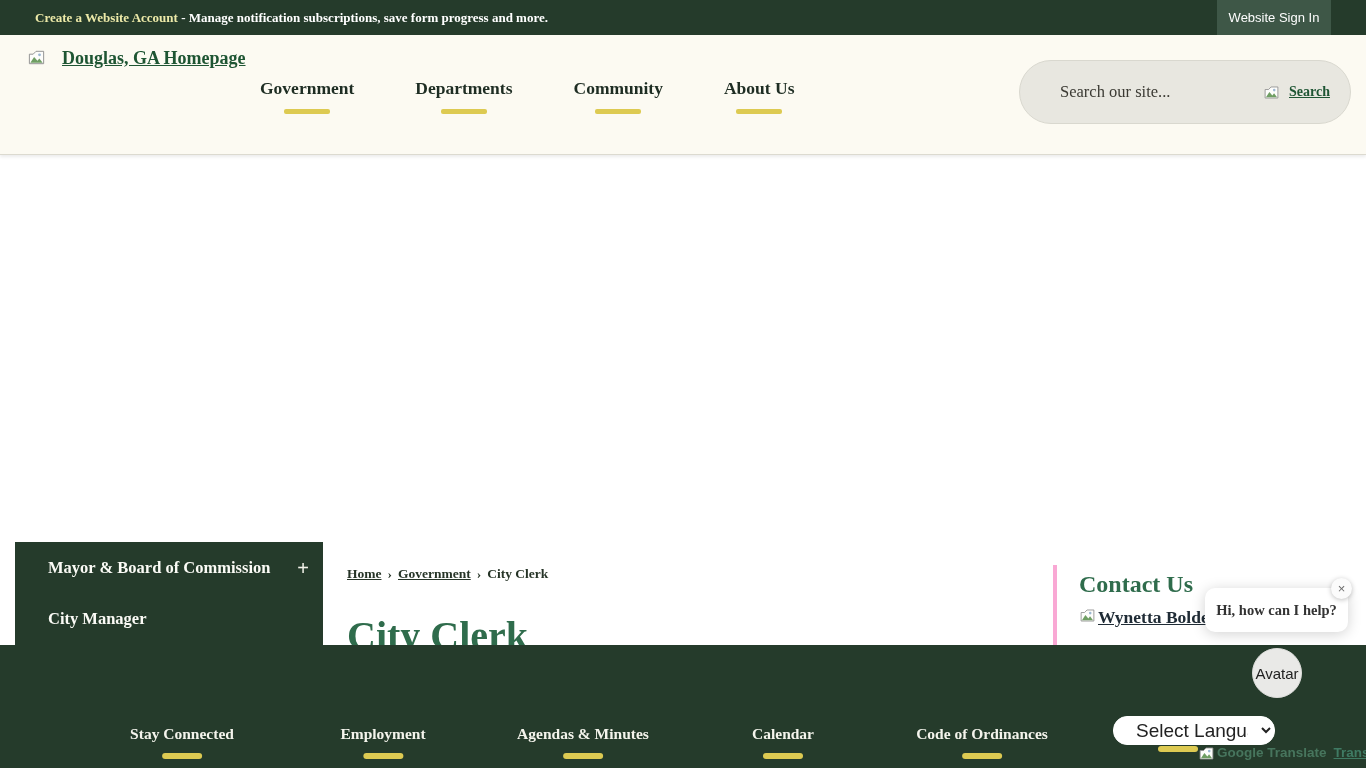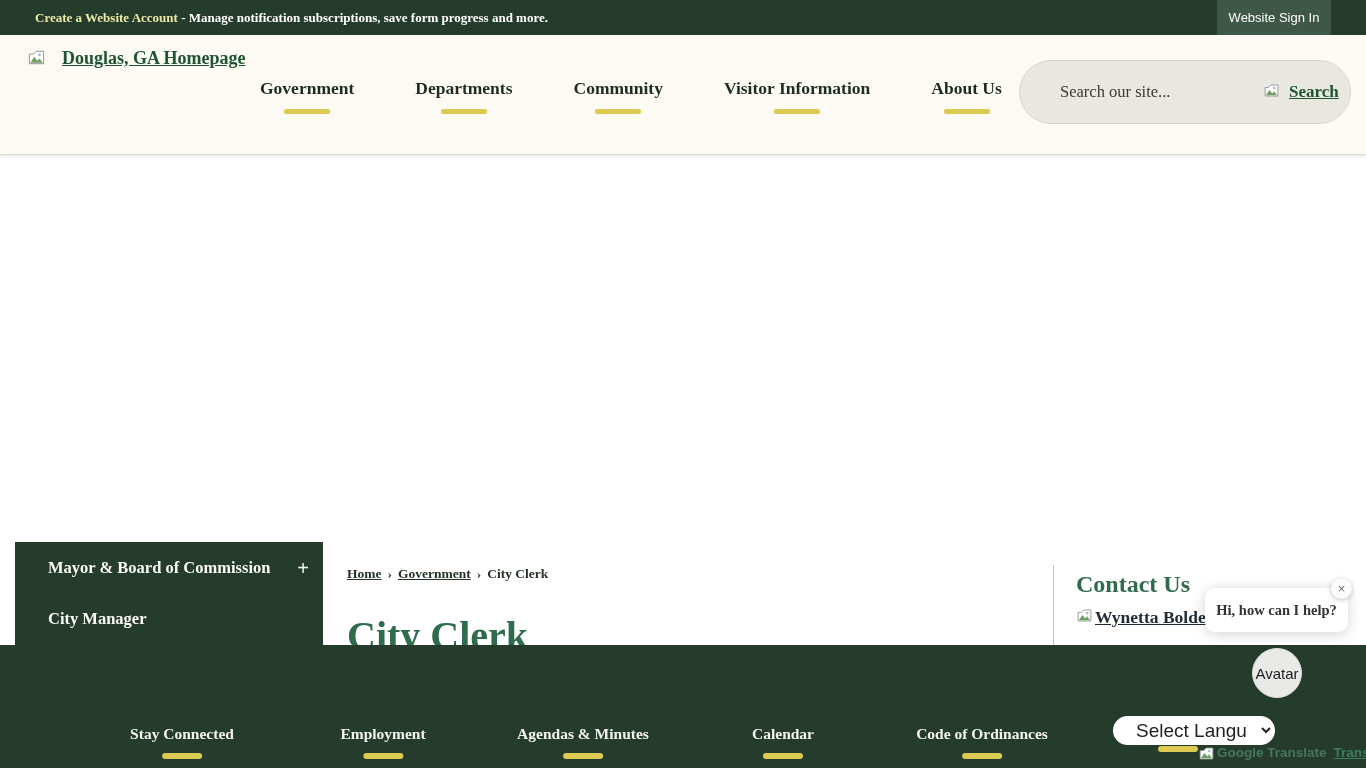--- a/index.html
+++ b/index.html
@@ -17,39 +17,39 @@
   .header { position:absolute; left:0; top:35px; width:1366px; height:120px; background:#fcfaf2; border-bottom:1px solid #ddدbd0; border-bottom:1px solid #dcdad0; box-shadow:0 2px 3px rgba(0,0,0,0.08); z-index:4; }
   .logo-link { position:absolute; left:27px; top:13px; display:flex; align-items:flex-start; gap:16px; font-size:18px; font-weight:bold; color:#1e5533; text-decoration:underline; cursor:pointer; }
   .main-nav { position:absolute; left:260px; top:43px; display:flex; gap:61px; }
   .nav-item { display:flex; flex-direction:column; align-items:center; cursor:pointer; }
   .nav-item .lbl { font-size:17.5px; font-weight:bold; color:#1e2d23; }
   .nav-underline { width:46px; height:5px; background:#ddca52; border-radius:2px; margin-top:10px; }
 
   .search-wrap { position:absolute; left:1019px; top:25px; width:332px; height:64px; background:#e8e7e0; border:1px solid #d9d8cf; border-radius:32px; display:flex; align-items:center; }
   .search-input { flex:1; height:100%; background:transparent; border:none; outline:none; padding-left:40px; font-family:"Liberation Serif", serif; font-size:16.5px; font-weight:normal; color:#3b3a33; }
   .search-input::placeholder { color:#3b3a33; opacity:1; }
-  .search-go { display:flex; align-items:flex-start; gap:9px; margin-right:26px; font-size:17px; font-weight:bold; color:#1e5533; text-decoration:underline; cursor:pointer; white-space:nowrap; }
+  .search-go { display:flex; align-items:flex-start; gap:9px; margin-right:26px; font-size:14px; font-weight:bold; color:#1e5533; text-decoration:underline; cursor:pointer; white-space:nowrap; }
 
   
   .bimg { width:19px; height:19px; flex:0 0 auto; }
   .bimg-sm { width:17px; height:17px; }
 
   
   .side-nav { position:absolute; left:15px; top:542px; width:308px; height:103px; background:#253b2b; z-index:2; }
   .side-item { position:relative; height:51px; display:flex; align-items:center; padding-left:33px; padding-right:44px; cursor:pointer; }
   .side-item .lbl { font-size:16.5px; font-weight:bold; color:#fbfbf6; }
   .side-plus { position:absolute; right:14px; top:50%; transform:translateY(-50%); color:#f3f3ea; font-size:20px; font-weight:normal; font-family:"Liberation Sans", sans-serif; cursor:pointer; }
 
   .breadcrumb { position:absolute; left:347px; top:566px; font-size:13.5px; font-weight:bold; color:#263427; z-index:1; }
   .breadcrumb a { color:#263427; text-decoration:underline; cursor:pointer; }
   .crumb-sep { margin:0 6px; font-weight:bold; }
 
   .page-title { position:absolute; left:347px; top:612px; font-size:40px; font-weight:bold; color:#2f6c4c; z-index:1; white-space:nowrap; }
 
-  .contact-panel { position:absolute; left:1053px; top:565px; height:80px; border-left:1px solid #f9a8d4; padding-left:22px; z-index:1; }
+  .contact-panel { position:absolute; left:1053px; top:565px; height:80px; border-left:4px solid #f9a8d4; padding-left:22px; z-index:1; }
   .contact-heading { font-size:24px; font-weight:bold; color:#2f6c4c; margin-top:6px; }
   .contact-person { display:flex; align-items:flex-start; gap:2px; margin-top:9px; font-size:17.5px; font-weight:bold; color:#202c36; text-decoration:underline; cursor:pointer; white-space:nowrap; }
 
   
   .chat-bubble { position:absolute; left:1205px; top:588px; width:143px; height:44px; background:#ffffff; border-radius:10px; box-shadow:0 2px 14px rgba(0,0,0,0.18); display:flex; align-items:center; justify-content:center; font-size:14.5px; color:#333333; z-index:15; cursor:pointer;font-weight:bold; }
   .chat-close { position:absolute; left:1331px; top:578px; width:21px; height:21px; border-radius:50%; background:#fbfbfb; box-shadow:0 1px 5px rgba(0,0,0,0.25); border:none; color:#6b6b6b; font-size:13px; line-height:21px; text-align:center; font-family:"Liberation Sans", sans-serif; z-index:16; cursor:pointer; padding:0; }
   .chat-avatar { position:absolute; left:1252px; top:648px; width:50px; height:50px; border-radius:50%; background:#e9e9e7; border:1px solid #dddddb; display:flex; align-items:center; justify-content:center; font-family:"Liberation Sans", sans-serif; font-size:15px; color:#222222; z-index:30; cursor:pointer; }
 
   
   .footer { position:absolute; left:0; top:645px; width:1366px; height:123px; background:#253b2b; z-index:10; }
@@ -93,24 +93,20 @@
       <div class="nav-item">
         <span class="lbl">Government</span>
         <span class="nav-underline"></span>
       </div>
       <div class="nav-item">
         <span class="lbl">Departments</span>
         <span class="nav-underline"></span>
       </div>
       <div class="nav-item">
         <span class="lbl">Community</span>
-        <span class="nav-underline"></span>
-      </div>
-      <div class="nav-item">
-        <span class="lbl">Visitor Information</span>
         <span class="nav-underline"></span>
       </div>
       <div class="nav-item">
         <span class="lbl">About Us</span>
         <span class="nav-underline"></span>
       </div>
     </nav>
 
     <div class="search-wrap">
       <input class="search-input" type="text" placeholder="Search our site..." style="">

